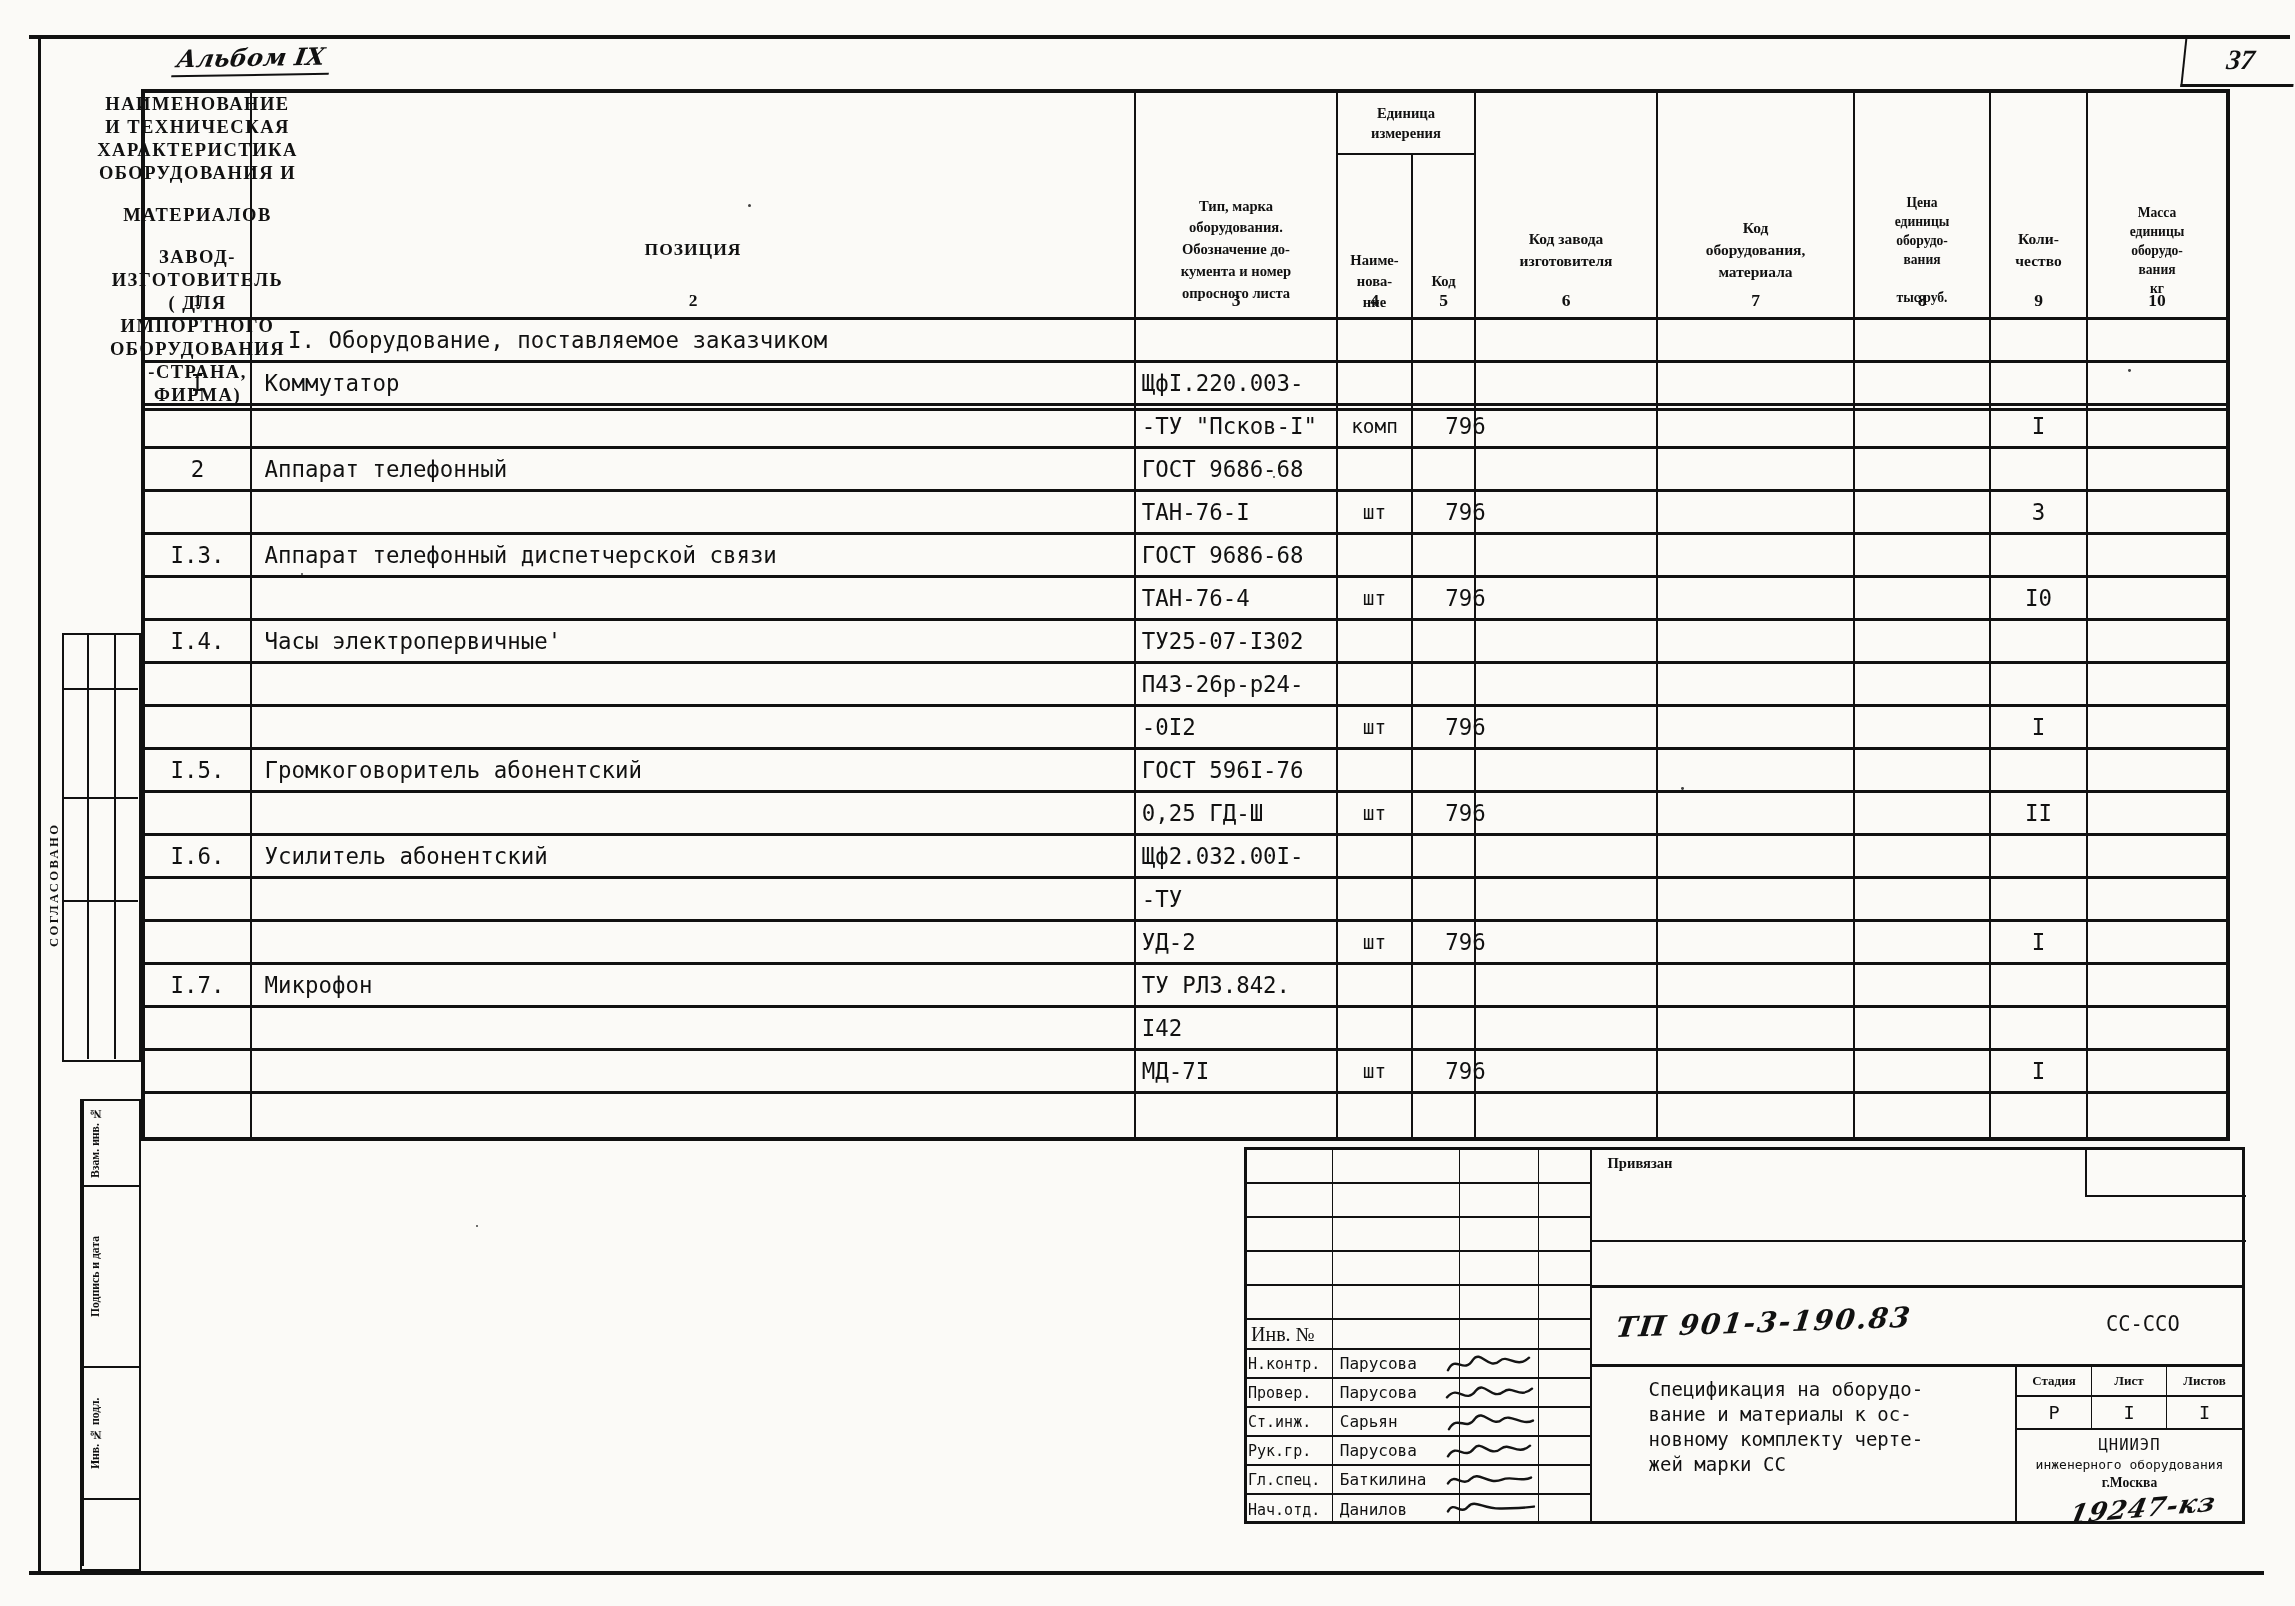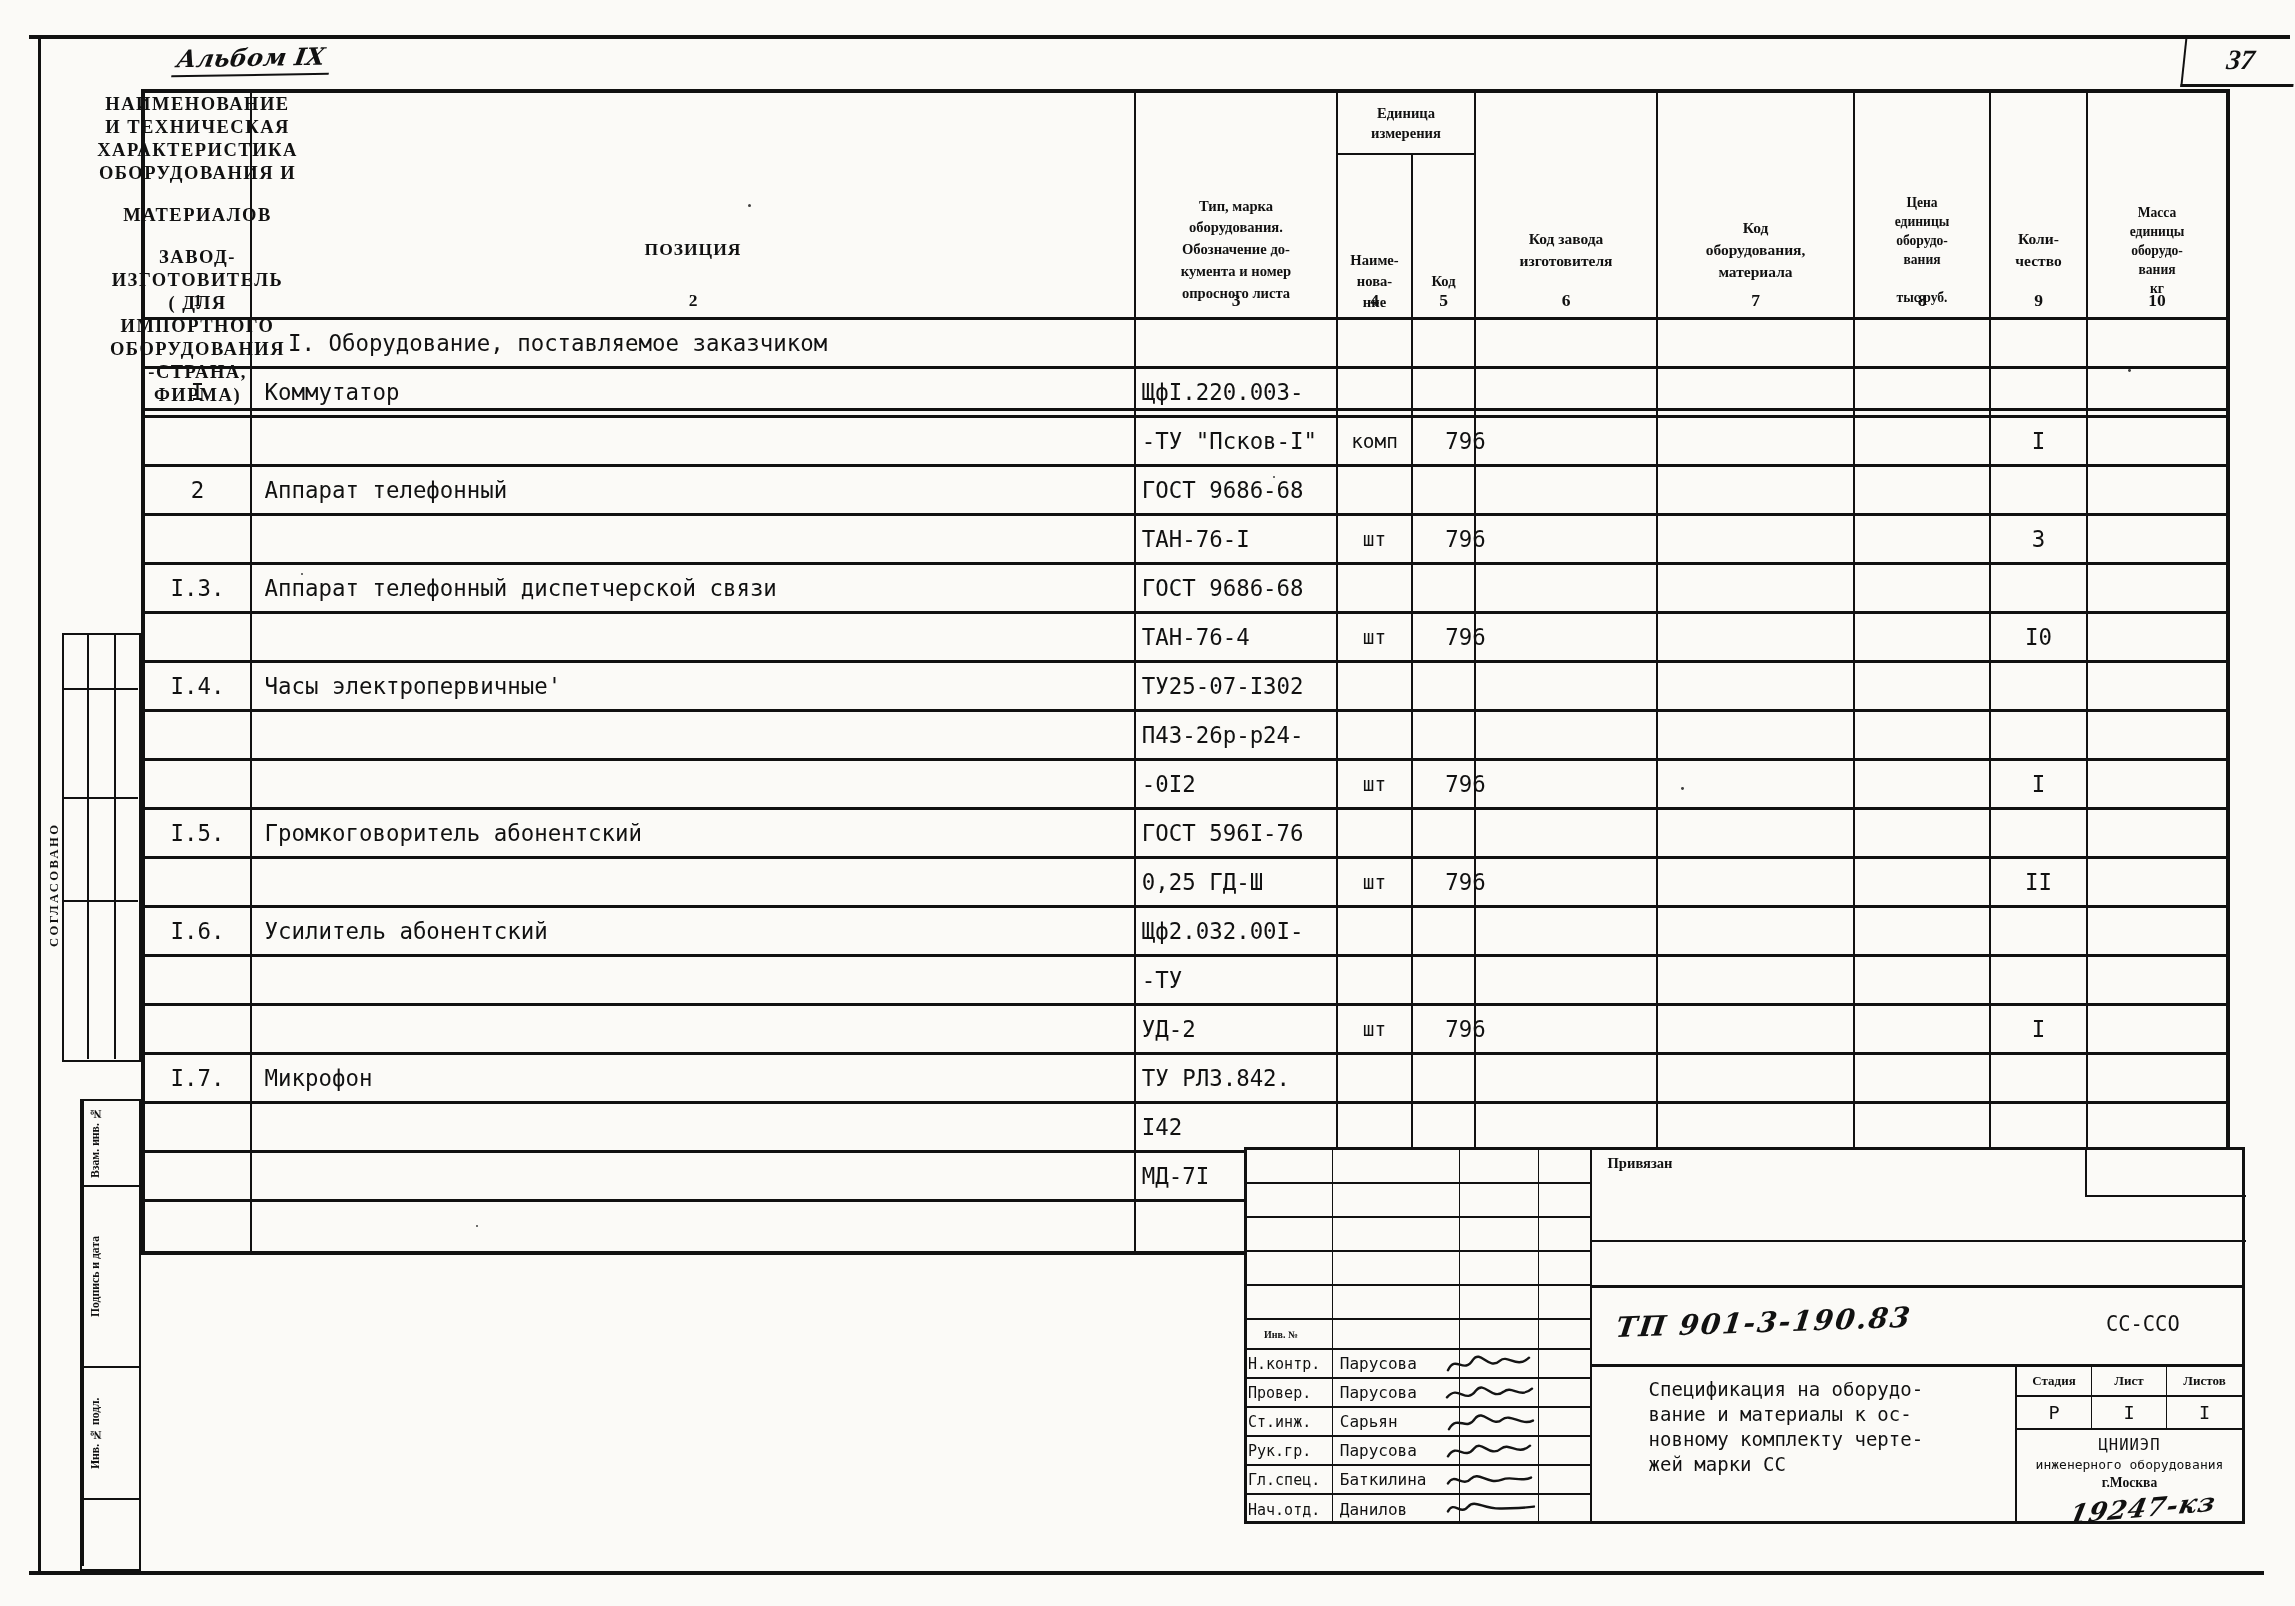--- a/index.html
+++ b/index.html
@@ -66,21 +66,21 @@
     border-bottom:3.4px solid var(--ink);
     box-sizing:border-box;
     display:flex;align-items:center;justify-content:center;
     font-family:"Liberation Serif", serif;font-weight:bold;font-size:17.5px;
   }
   .nc:last-child{border-right:none;}
 
   .row{
     display:grid;
     grid-template-columns:107px 884px 202px 75px 63px 182px 197px 136px 97px 1fr;
-    height:49px;
+    height:43px;
   }
   .dc{
     border-right:2.4px solid var(--ink);
     border-bottom:3.4px solid var(--ink);
     box-sizing:border-box;
     display:flex;align-items:center;
     font-size:22.4px;
     overflow:visible;
     white-space:nowrap;
   }
@@ -141,21 +141,21 @@
     border:3.9px solid var(--ink);box-sizing:border-box;
     display:flex;background:var(--paper);
   }
   .tb-left{width:345px;box-sizing:border-box;border-right:2.9px solid var(--ink);display:flex;flex-direction:column;}
   .tb-lrow{display:grid;grid-template-columns:86px 127px 79px 1fr;box-sizing:border-box;height:34px;flex:none;}
   .tb-lrow>div{border-right:1.9px solid var(--ink);border-bottom:2.4px solid var(--ink);box-sizing:border-box;overflow:visible;position:relative;}
   .tb-lrow>div:last-child{border-right:none;}
   .tb-lrow.last>div{border-bottom:none;}
   .tb-role{display:flex;align-items:center;padding-left:1px;font-size:15px;white-space:nowrap;}
   .tb-name{display:flex;align-items:center;padding-left:6.8px;font-size:16px;white-space:nowrap;}
-  .tb-inv{display:flex;align-items:center;padding-left:17px;font-family:"Liberation Serif", serif;font-weight:bold;font-size:10px;white-space:nowrap;}
+  .tb-inv{display:flex;align-items:center;padding-left:4px;font-family:"Liberation Serif", serif;font-weight:normal;font-size:20px;white-space:nowrap;}
   .sigsvg{position:absolute;left:-16.5px;top:0;overflow:visible;}
 
   .tb-right{flex:1;display:flex;flex-direction:column;position:relative;}
   .tb-a{height:138px;position:relative;border-bottom:3.4px solid var(--ink);box-sizing:border-box;flex:none;}
   .privy{position:absolute;left:15.5px;top:4.9px;font-family:"Liberation Serif", serif;font-weight:bold;font-size:14.6px;}
   .tb-b{height:79px;position:relative;border-bottom:3.4px solid var(--ink);box-sizing:border-box;flex:none;}
   .docnum{position:absolute;left:25px;top:17.5px;font-size:28px;font-weight:bold;transform:skewX(-9deg) rotate(-2deg);letter-spacing:1.9px;}
   .setcode{position:absolute;left:514px;top:24px;font-size:20.4px;}
   .tb-c{flex:1;display:flex;margin-left:44px;}
   .spec-title{

